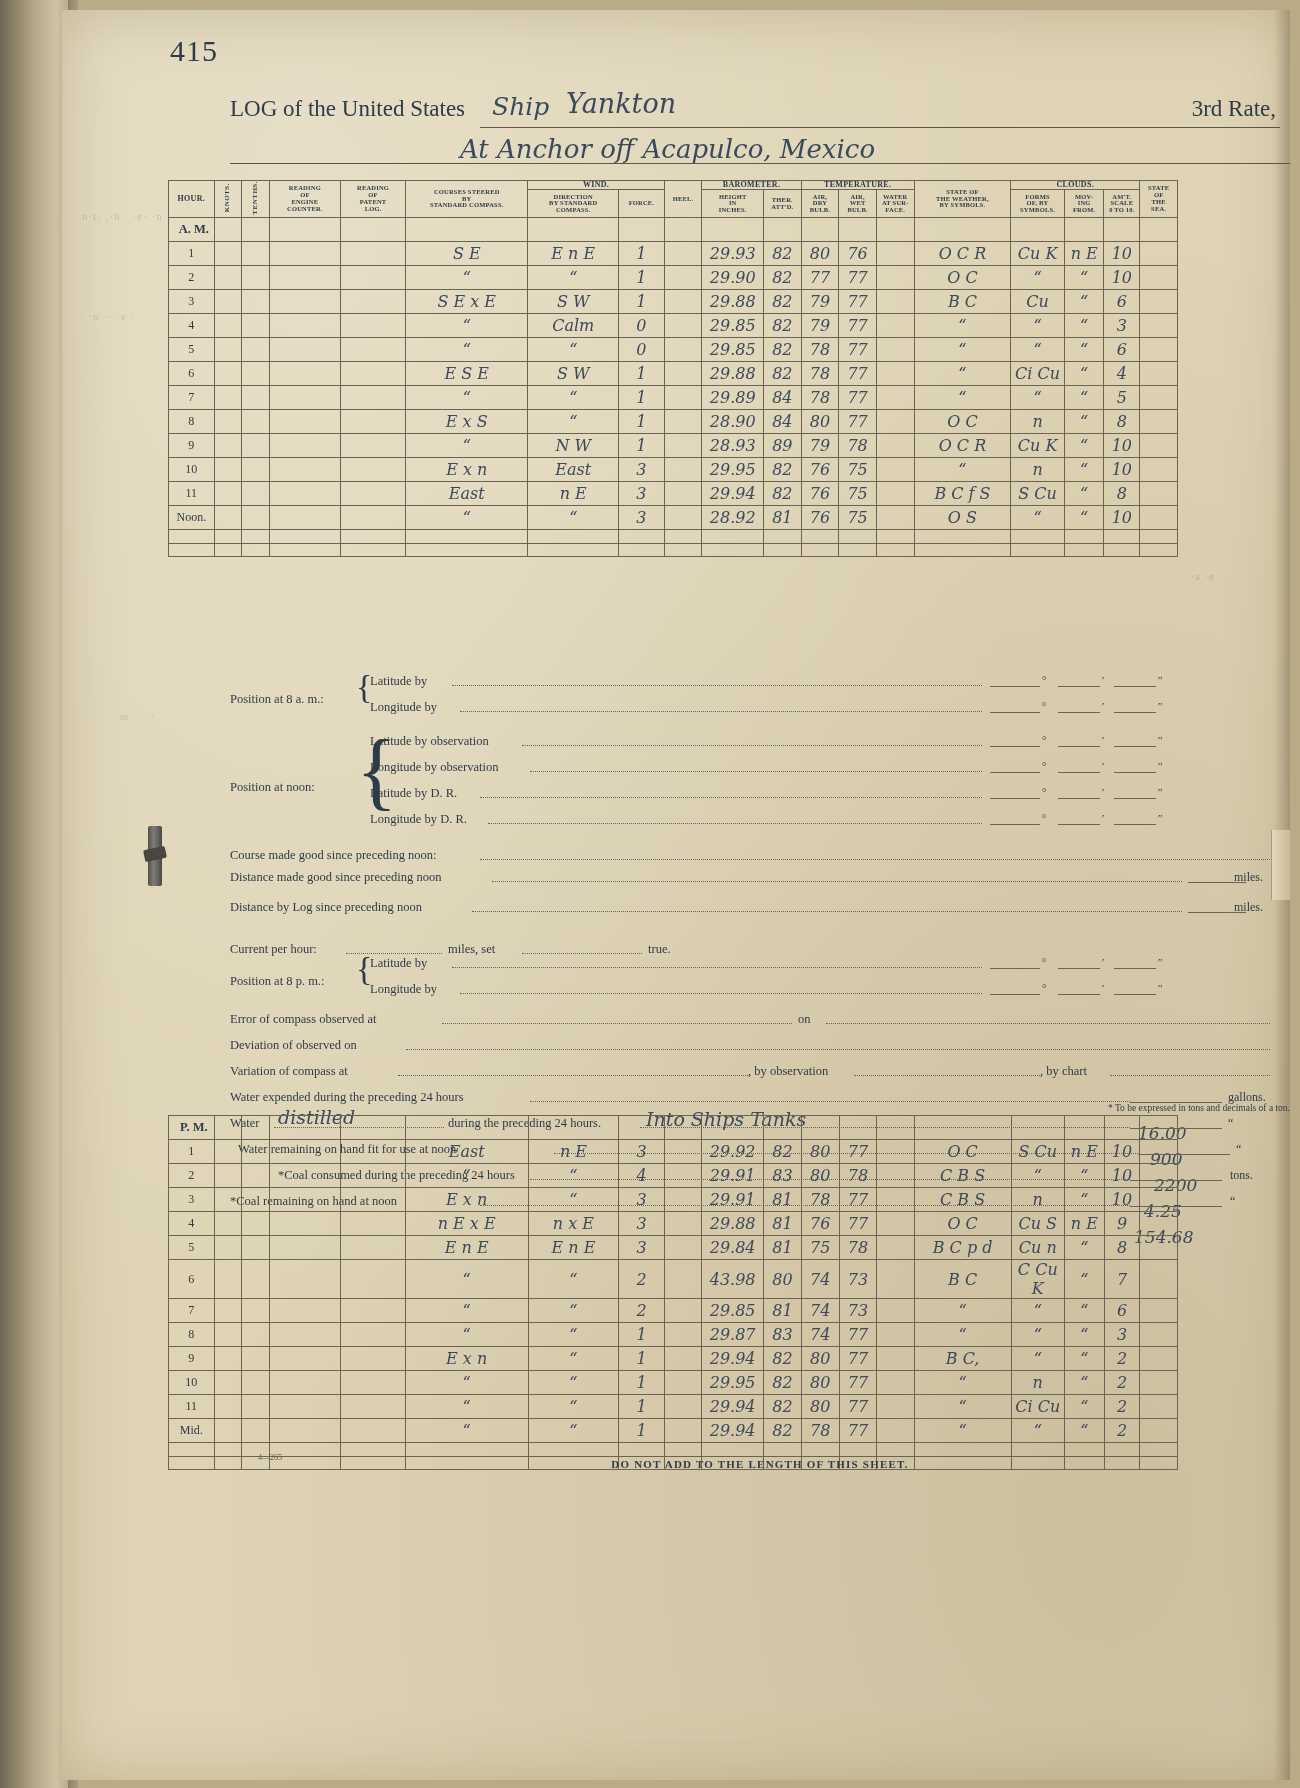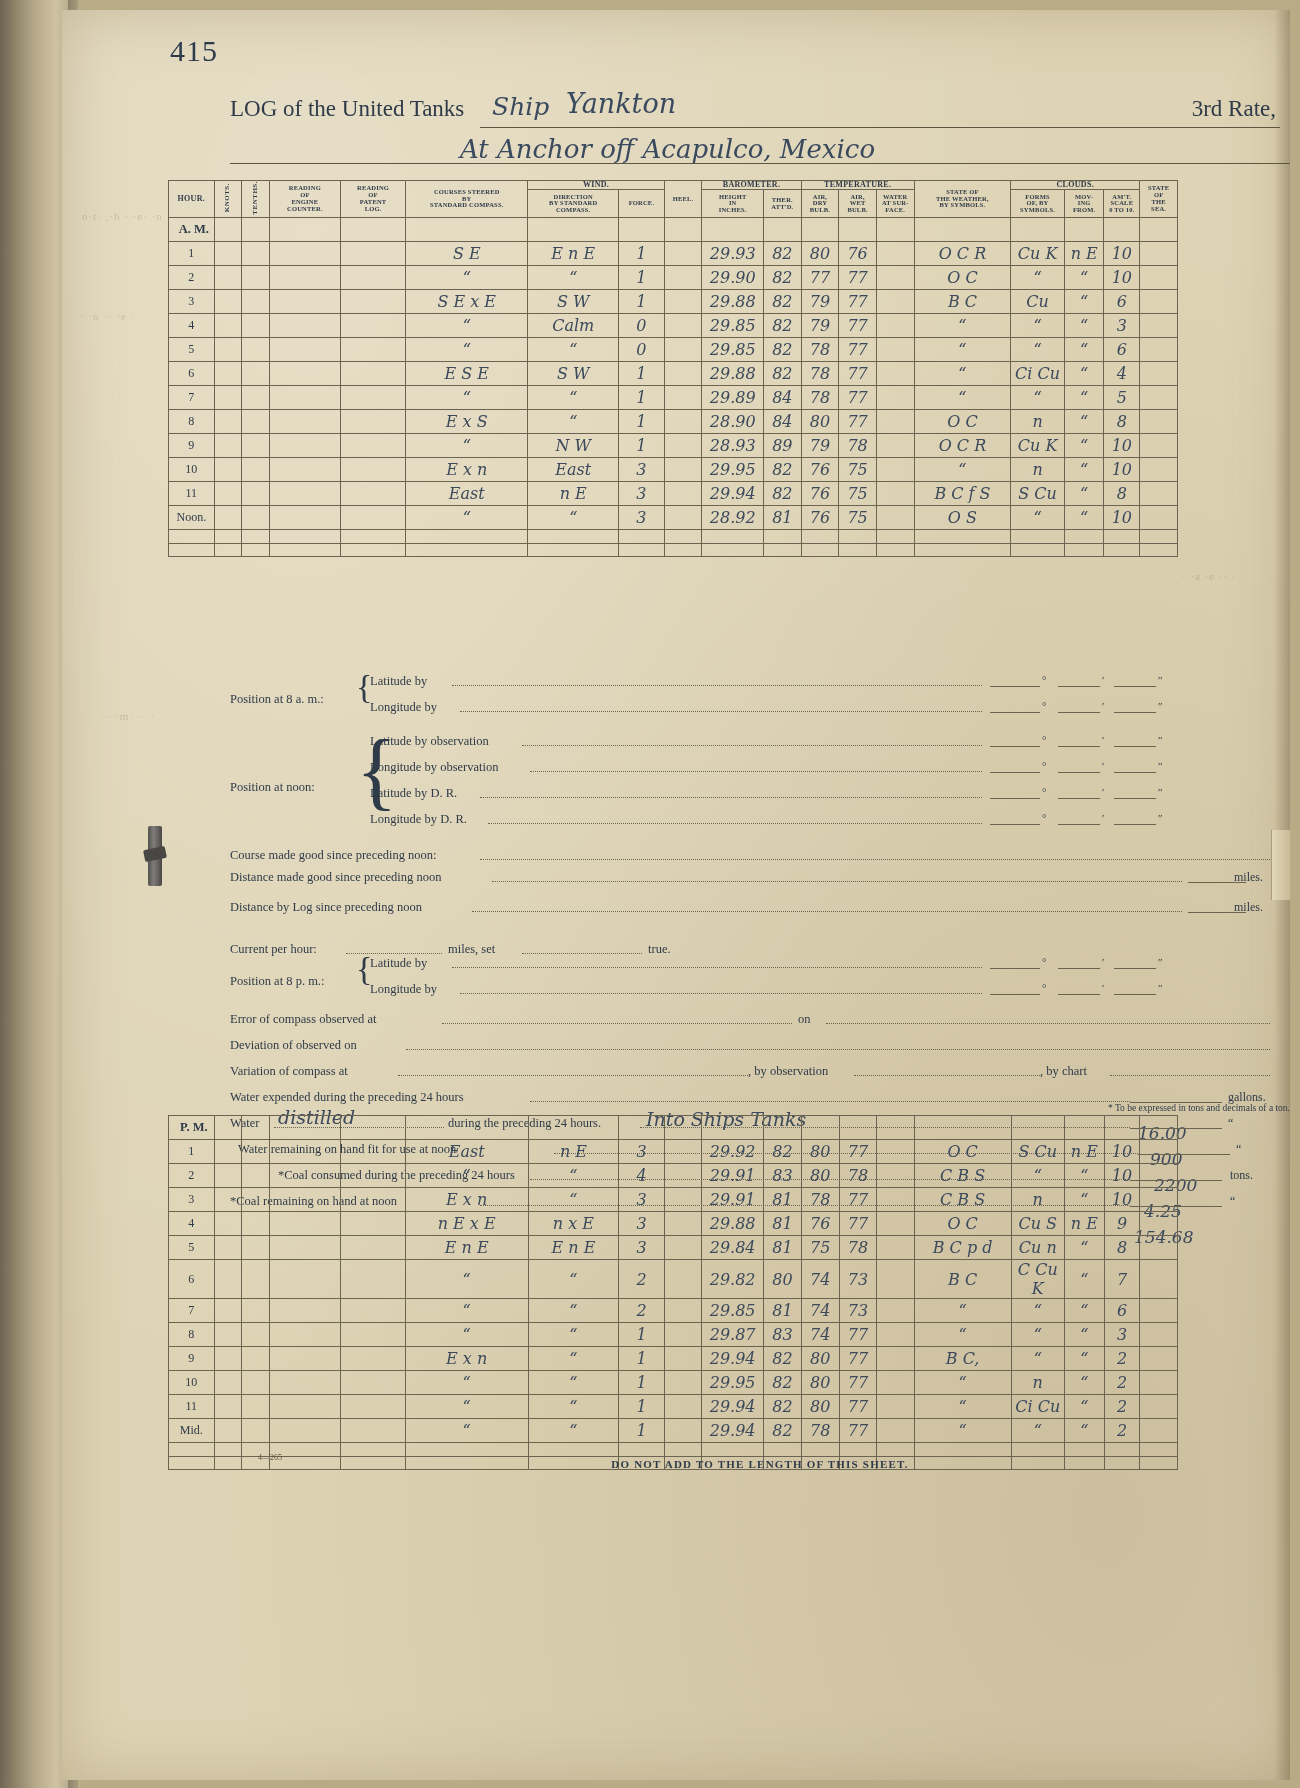--- a/index.html
+++ b/index.html
@@ -136,21 +136,21 @@
 <div id="page">
 
   <div class="ghost" style="left:20px;top:200px;">o·t· ,·h · ·e· ·n</div>
   <div class="ghost" style="left:18px;top:300px;">· ·n ·· ·e ·</div>
   <div class="ghost" style="left:1120px;top:560px;">· ·a ·e ·· ·</div>
   <div class="ghost" style="left:40px;top:700px;">·· ·m· ·· ·</div>
 
   <div id="folio">415</div>
 
   <div id="title-line">
-    <span>LOG of the United Tanks</span>
+    <span>LOG of the United States</span>
     <span class="rule" style="left:250px;width:800px;"></span>
     <span class="hand" style="position:absolute;left:262px;top:-4px;font-size:25px;">Ship</span>
     <span class="hand" style="position:absolute;left:336px;top:-8px;font-size:27px;">Yankton</span>
     <span id="rate">3rd Rate,</span>
   </div>
 
   <div id="place-line">
     <span class="rule"></span>
     <span id="place-text" class="hand">At Anchor off Acapulco, Mexico</span>
   </div>
@@ -922,21 +922,21 @@
         <tr class="datarow">
           <td class="hour">6</td>
           <td></td>
           <td></td>
           <td></td>
           <td></td>
           <td class="h"><span>“</span></td>
           <td class="h"><span>“</span></td>
           <td class="h"><span>2</span></td>
           <td></td>
-          <td class="h"><span>29.82</span></td>
+          <td class="h"><span>43.98</span></td>
           <td class="h"><span>80</span></td>
           <td class="h"><span>74</span></td>
           <td class="h"><span>73</span></td>
           <td></td>
           <td class="h"><span>B C</span></td>
           <td class="h"><span>C Cu K</span></td>
           <td class="h"><span>“</span></td>
           <td class="h"><span>7</span></td>
           <td></td>
         </tr>

